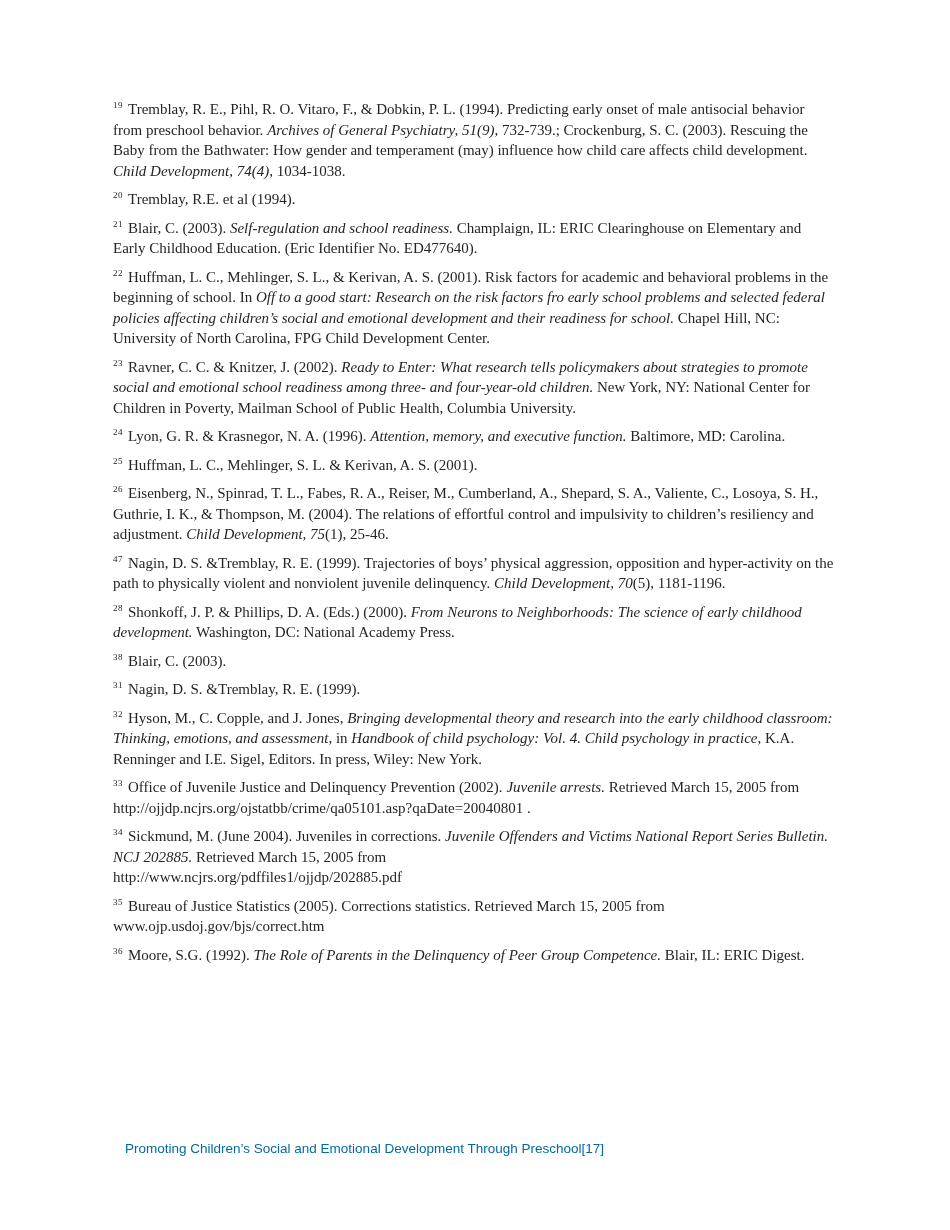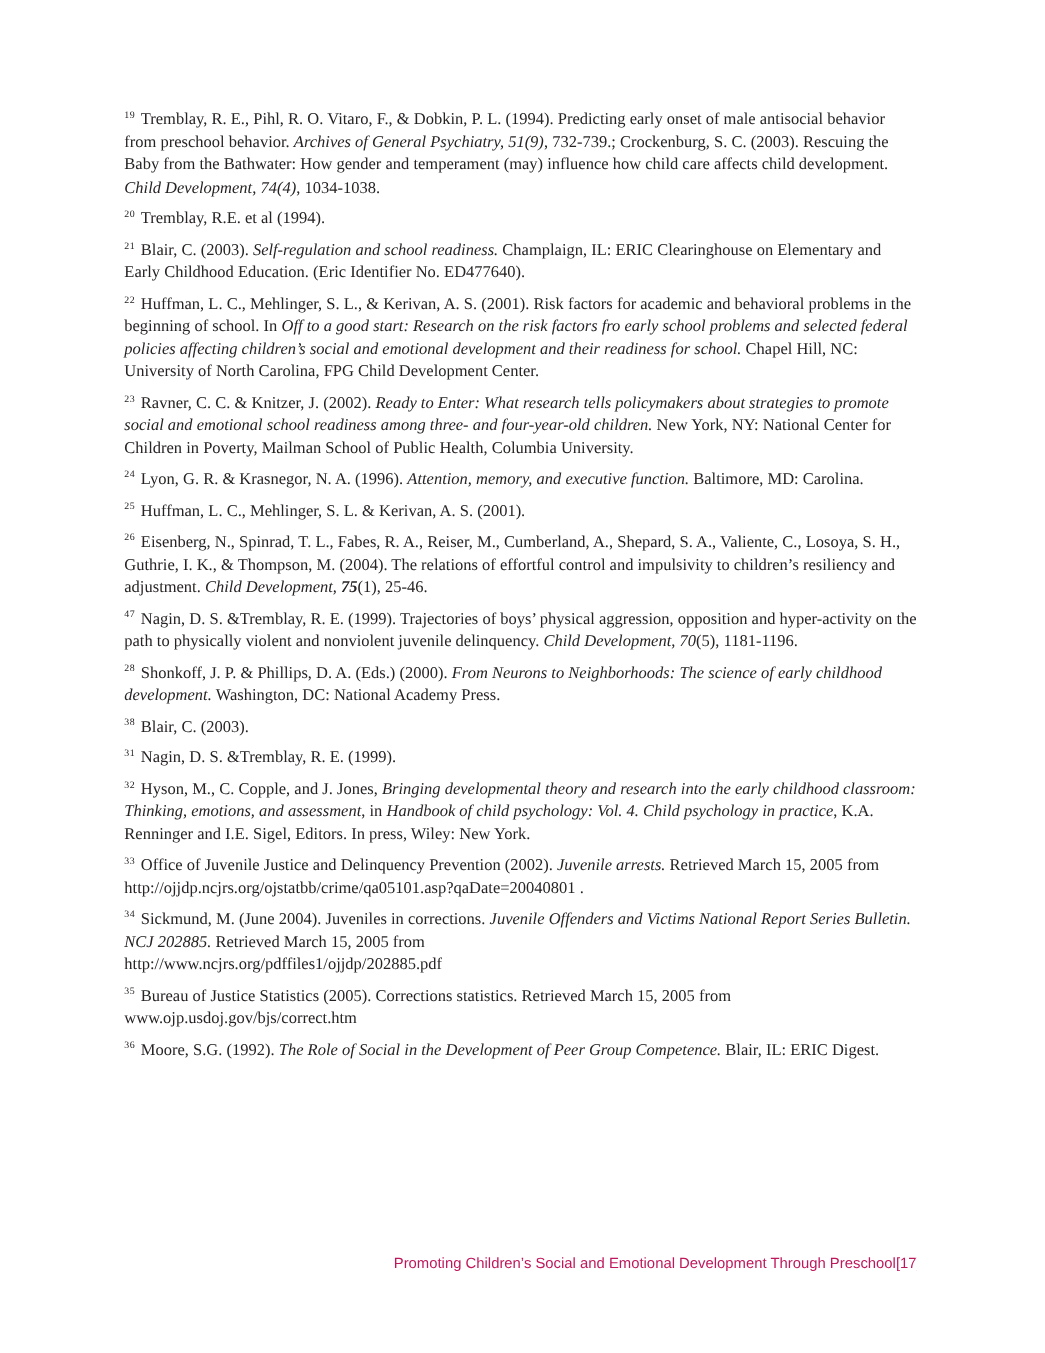--- a/index.html
+++ b/index.html
@@ -26,32 +26,32 @@
   }
   sup.note-num {
     font-size: 9px;
     line-height: 0;
     vertical-align: super;
     margin-right: 5px;
     letter-spacing: 0.5px;
   }
   .seg-normal { font-style: normal; }
   .seg-italic { font-style: italic; }
-  .seg-bold-italic { font-style: italic; font-weight: 700; }
+  .seg-bold-italic { font-style: italic; font-weight: 400; }
   .footer {
     position: absolute;
-    left: 113px;
+    left: 125px;
     width: 724px;
     top: 1141px;
     display: flex;
-    justify-content: flex-end;
+    justify-content: flex-start;
     align-items: baseline;
     font-family: "Liberation Sans", sans-serif;
     font-size: 13.5px;
-    color: #be185d;
+    color: #0369a1;
   }
 </style>
 </head>
 <body>
 
 <div class="page">
   <div class="endnotes">
       <p class="endnote"><sup class="note-num">19</sup><span class="seg-normal">Tremblay, R. E., Pihl, R. O. Vitaro, F., &amp; Dobkin, P. L. (1994). Predicting early onset of male antisocial behavior from preschool behavior. </span><span class="seg-italic">Archives of General Psychiatry, 51(9)</span><span class="seg-normal">, 732-739.; Crockenburg, S. C. (2003). Rescuing the Baby from the Bathwater: How gender and temperament (may) influence how child care affects child development. </span><span class="seg-italic">Child Development, 74(4)</span><span class="seg-normal">, 1034-1038.</span></p>
       <p class="endnote"><sup class="note-num">20</sup><span class="seg-normal">Tremblay, R.E. et al (1994).</span></p>
       <p class="endnote"><sup class="note-num">21</sup><span class="seg-normal">Blair, C. (2003). </span><span class="seg-italic">Self-regulation and school readiness.</span><span class="seg-normal"> Champlaign, IL: ERIC Clearinghouse on Elementary and Early Childhood Education. (Eric Identifier No. ED477640).</span></p>
@@ -61,19 +61,19 @@
       <p class="endnote"><sup class="note-num">25</sup><span class="seg-normal">Huffman, L. C., Mehlinger, S. L. &amp; Kerivan, A. S. (2001).</span></p>
       <p class="endnote"><sup class="note-num">26</sup><span class="seg-normal">Eisenberg, N., Spinrad, T. L., Fabes, R. A., Reiser, M., Cumberland, A., Shepard, S. A., Valiente, C., Losoya, S. H., Guthrie, I. K., &amp; Thompson, M. (2004). The relations of effortful control and impulsivity to children’s resiliency and adjustment. </span><span class="seg-italic">Child Development, </span><span class="seg-bold-italic">75</span><span class="seg-normal">(1), 25-46.</span></p>
       <p class="endnote"><sup class="note-num">47</sup><span class="seg-normal">Nagin, D. S. &amp;Tremblay, R. E. (1999). Trajectories of boys’ physical aggression, opposition and hyper-activity on the path to physically violent and nonviolent juvenile delinquency. </span><span class="seg-italic">Child Development, 70</span><span class="seg-normal">(5), 1181-1196.</span></p>
       <p class="endnote"><sup class="note-num">28</sup><span class="seg-normal">Shonkoff, J. P. &amp; Phillips, D. A. (Eds.) (2000). </span><span class="seg-italic">From Neurons to Neighborhoods:  The science of early childhood development.</span><span class="seg-normal"> Washington, DC: National Academy Press.</span></p>
       <p class="endnote"><sup class="note-num">38</sup><span class="seg-normal">Blair, C. (2003).</span></p>
       <p class="endnote"><sup class="note-num">31</sup><span class="seg-normal">Nagin, D. S. &amp;Tremblay, R. E. (1999).</span></p>
       <p class="endnote"><sup class="note-num">32</sup><span class="seg-normal">Hyson, M., C. Copple, and J. Jones, </span><span class="seg-italic">Bringing developmental theory and research into the early childhood classroom: Thinking, emotions, and assessment</span><span class="seg-normal">, in </span><span class="seg-italic">Handbook of child psychology: Vol. 4. Child psychology in practice</span><span class="seg-normal">, K.A. Renninger and I.E. Sigel, Editors. In press, Wiley: New York.</span></p>
       <p class="endnote"><sup class="note-num">33</sup><span class="seg-normal">Office of Juvenile Justice and Delinquency Prevention (2002). </span><span class="seg-italic">Juvenile arrests.</span><span class="seg-normal"> Retrieved March 15, 2005 from http://ojjdp.ncjrs.org/ojstatbb/crime/qa05101.asp?qaDate=20040801 .</span></p>
       <p class="endnote"><sup class="note-num">34</sup><span class="seg-normal">Sickmund, M. (June 2004). Juveniles in corrections. </span><span class="seg-italic">Juvenile Offenders and Victims National Report Series Bulletin. NCJ 202885.</span><span class="seg-normal"> Retrieved March 15, 2005 from</span><br><span class="seg-normal">http://www.ncjrs.org/pdffiles1/ojjdp/202885.pdf</span></p>
       <p class="endnote"><sup class="note-num">35</sup><span class="seg-normal">Bureau of Justice Statistics (2005). Corrections statistics. Retrieved March 15, 2005 from</span><br><span class="seg-normal">www.ojp.usdoj.gov/bjs/correct.htm</span></p>
-      <p class="endnote"><sup class="note-num">36</sup><span class="seg-normal">Moore, S.G. (1992). </span><span class="seg-italic">The Role of Social in the Development of Peer Group Competence.</span><span class="seg-normal"> Blair, IL: ERIC Digest.</span></p>
+      <p class="endnote"><sup class="note-num">36</sup><span class="seg-normal">Moore, S.G. (1992). </span><span class="seg-italic">The Role of Parents in the Delinquency of Peer Group Competence.</span><span class="seg-normal"> Blair, IL: ERIC Digest.</span></p>
     </div>
   <div class="footer">
     <span>Promoting Children’s Social and Emotional Development Through Preschool</span>
     <span>[17]</span>
   </div>
 </div>
 
 </body></html>

